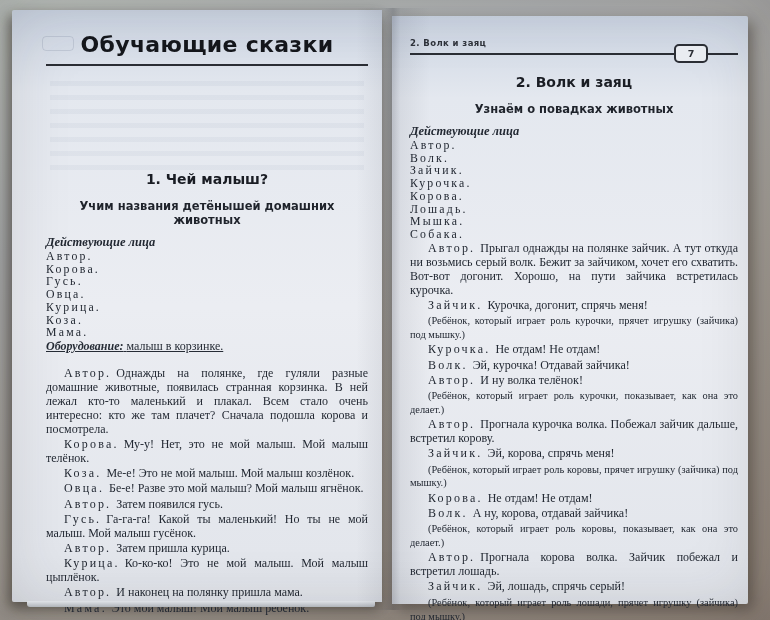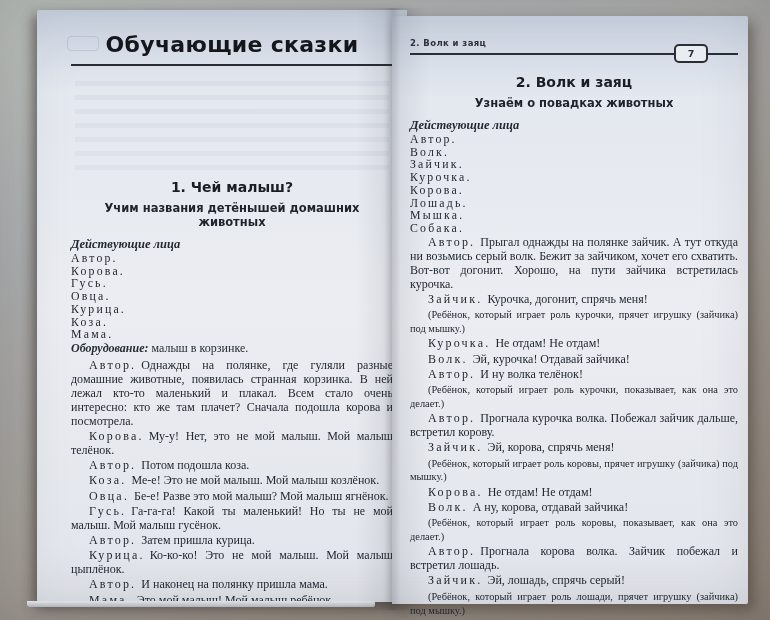--- a/index.html
+++ b/index.html
@@ -3,21 +3,21 @@
 <meta charset="utf-8">
 <style>
   html,body{margin:0;padding:0;background:#888;}
   .photo{position:relative;width:770px;height:620px;overflow:hidden;
     background:linear-gradient(155deg,#bcc1bc 0%,#adafb0 26%,#a29c94 60%,#8e8176 100%);
     font-family:"Liberation Serif",serif;}
   .photo::after{content:"";position:absolute;inset:0;pointer-events:none;
     box-shadow:inset 0 0 70px rgba(40,40,45,0.18);}
   .page{position:absolute;box-sizing:border-box;color:#262c36;
     background:linear-gradient(180deg,#ccd5e3 0%,#e4e8ef 14%,#ebedf2 50%,#e3e6ec 92%,#dfe2e8 100%);}
-  .page-left{left:37px;top:10px;width:370px;height:592px;padding:20px 14px 0 34px;
+  .page-left{left:12px;top:10px;width:370px;height:592px;padding:20px 14px 0 34px;
     border-radius:2px 0 0 2px;
     box-shadow:-4px 5px 12px rgba(55,48,40,0.45),0 8px 16px rgba(55,48,40,0.35);}
   .page-right{left:392px;top:16px;width:356px;height:588px;padding:16px 10px 0 18px;
     border-radius:0 2px 2px 0;
     box-shadow:5px 6px 14px rgba(55,48,40,0.5);}
   .gutter-shadow{position:absolute;left:356px;top:8px;width:74px;height:602px;z-index:5;pointer-events:none;
     background:linear-gradient(to right,rgba(40,45,60,0) 0%,rgba(40,45,60,0.08) 38%,rgba(28,32,45,0.20) 50%,rgba(40,45,60,0.08) 60%,rgba(40,45,60,0) 100%);}
   .page-stack{position:absolute;left:27px;top:601px;width:348px;height:6px;z-index:1;
     background:linear-gradient(#e0e3e8,#b0b4ba);border-radius:0 0 2px 3px;}
 
@@ -32,27 +32,27 @@
   .running-row{position:relative;}
   .running-head{font-family:"DejaVu Sans",sans-serif;font-weight:bold;font-size:8.5px;
     letter-spacing:0.4px;color:#2f333b;}
   .running-rule{position:relative;height:2px;background:#2b2e35;margin-top:3px;}
   .page-tab{position:absolute;right:30px;top:-9px;width:30px;height:15px;z-index:2;
     border:2px solid #2b2e35;border-radius:5px;background:#e9ecf1;text-align:center;
     font-family:"DejaVu Sans",sans-serif;font-weight:bold;font-size:9.5px;line-height:15px;color:#2b2e35;}
 
   .story-title{font-family:"DejaVu Sans",sans-serif;font-weight:bold;font-size:14px;
     text-align:center;color:#1a1d24;}
-  .page-left .story-title{margin-top:9px;}
+  .page-left .story-title{margin-top:1px;}
   .page-right .story-title{margin-top:19px;}
   .story-subtitle{font-family:"DejaVu Sans",sans-serif;font-weight:bold;font-size:11.5px;
-    text-align:center;color:#1f232b;margin-top:6px;}
+    text-align:center;color:#1f232b;margin-top:12px;}
   .cast-label{font-weight:bold;font-style:italic;font-size:12.5px;margin-top:8px;color:#232933;}
   .cast-line{font-size:11.8px;line-height:12.7px;letter-spacing:2.2px;color:#232933;}
-  .equip{margin:1px 0 4px;font-size:12px;line-height:13.5px;}
+  .equip{margin:1px 0 14px;font-size:12px;line-height:13.5px;text-decoration:underline;}
   .equip-label{font-weight:bold;font-style:italic;}
   .para{margin:1.5px 0;text-indent:18px;text-align:justify;font-size:12px;line-height:13.8px;color:#232933;}
   .speaker{letter-spacing:2.2px;margin-right:5px;}
   .remark{font-size:10.4px;}
 </style>
 </head>
 <body>
 
 <div class="photo">
 
@@ -82,27 +82,27 @@
 
           <div class="cast-line">Мама.</div>
         </div>
       <p class="equip"><span class="equip-label">Оборудование:</span> <span>малыш в корзинке.</span></p>
       <div>
 
           <p class="para"><span class="speaker">Автор.</span><span>Однажды на полянке, где гуляли разные домашние животные, появилась странная корзинка. В ней лежал кто-то маленький и плакал. Всем стало очень интересно: кто же там плачет? Сначала подошла корова и посмотрела.</span></p>
 
           <p class="para"><span class="speaker">Корова.</span><span>Му-у! Нет, это не мой малыш. Мой малыш телёнок.</span></p>
 
-          <p class="para"><span class="speaker">Автор.</span><span>Потом подошла коза.</span></p>
 
           <p class="para"><span class="speaker">Коза.</span><span>Ме-е! Это не мой малыш. Мой малыш козлёнок.</span></p>
 
 
           <p class="para"><span class="speaker">Овца.</span><span>Бе-е! Разве это мой малыш? Мой малыш ягнёнок.</span></p>
 
+          <p class="para"><span class="speaker">Автор.</span><span>Затем появился гусь.</span></p>
 
           <p class="para"><span class="speaker">Гусь.</span><span>Га-га-га! Какой ты маленький! Но ты не мой малыш. Мой малыш гусёнок.</span></p>
 
           <p class="para"><span class="speaker">Автор.</span><span>Затем пришла курица.</span></p>
 
           <p class="para"><span class="speaker">Курица.</span><span>Ко-ко-ко! Это не мой малыш. Мой малыш цыплёнок.</span></p>
 
           <p class="para"><span class="speaker">Автор.</span><span>И наконец на полянку пришла мама.</span></p>
 
           <p class="para"><span class="speaker">Мама.</span><span>Это мой малыш! Мой малыш ребёнок.</span></p>

